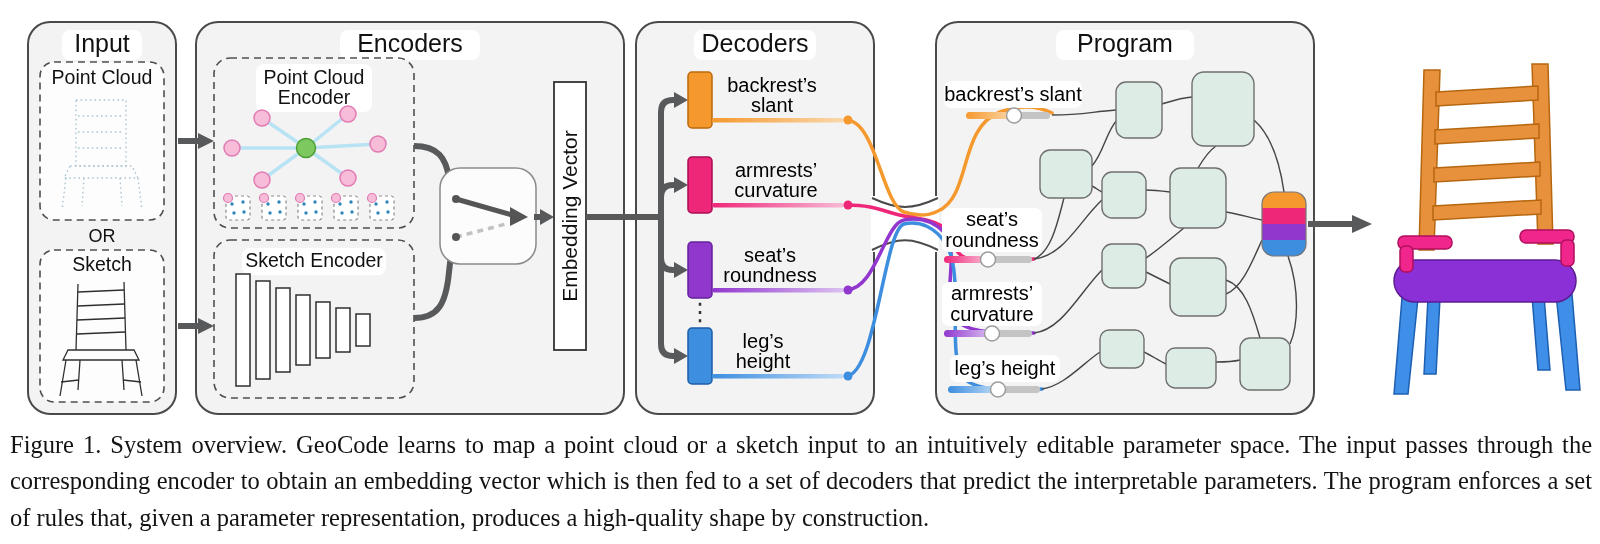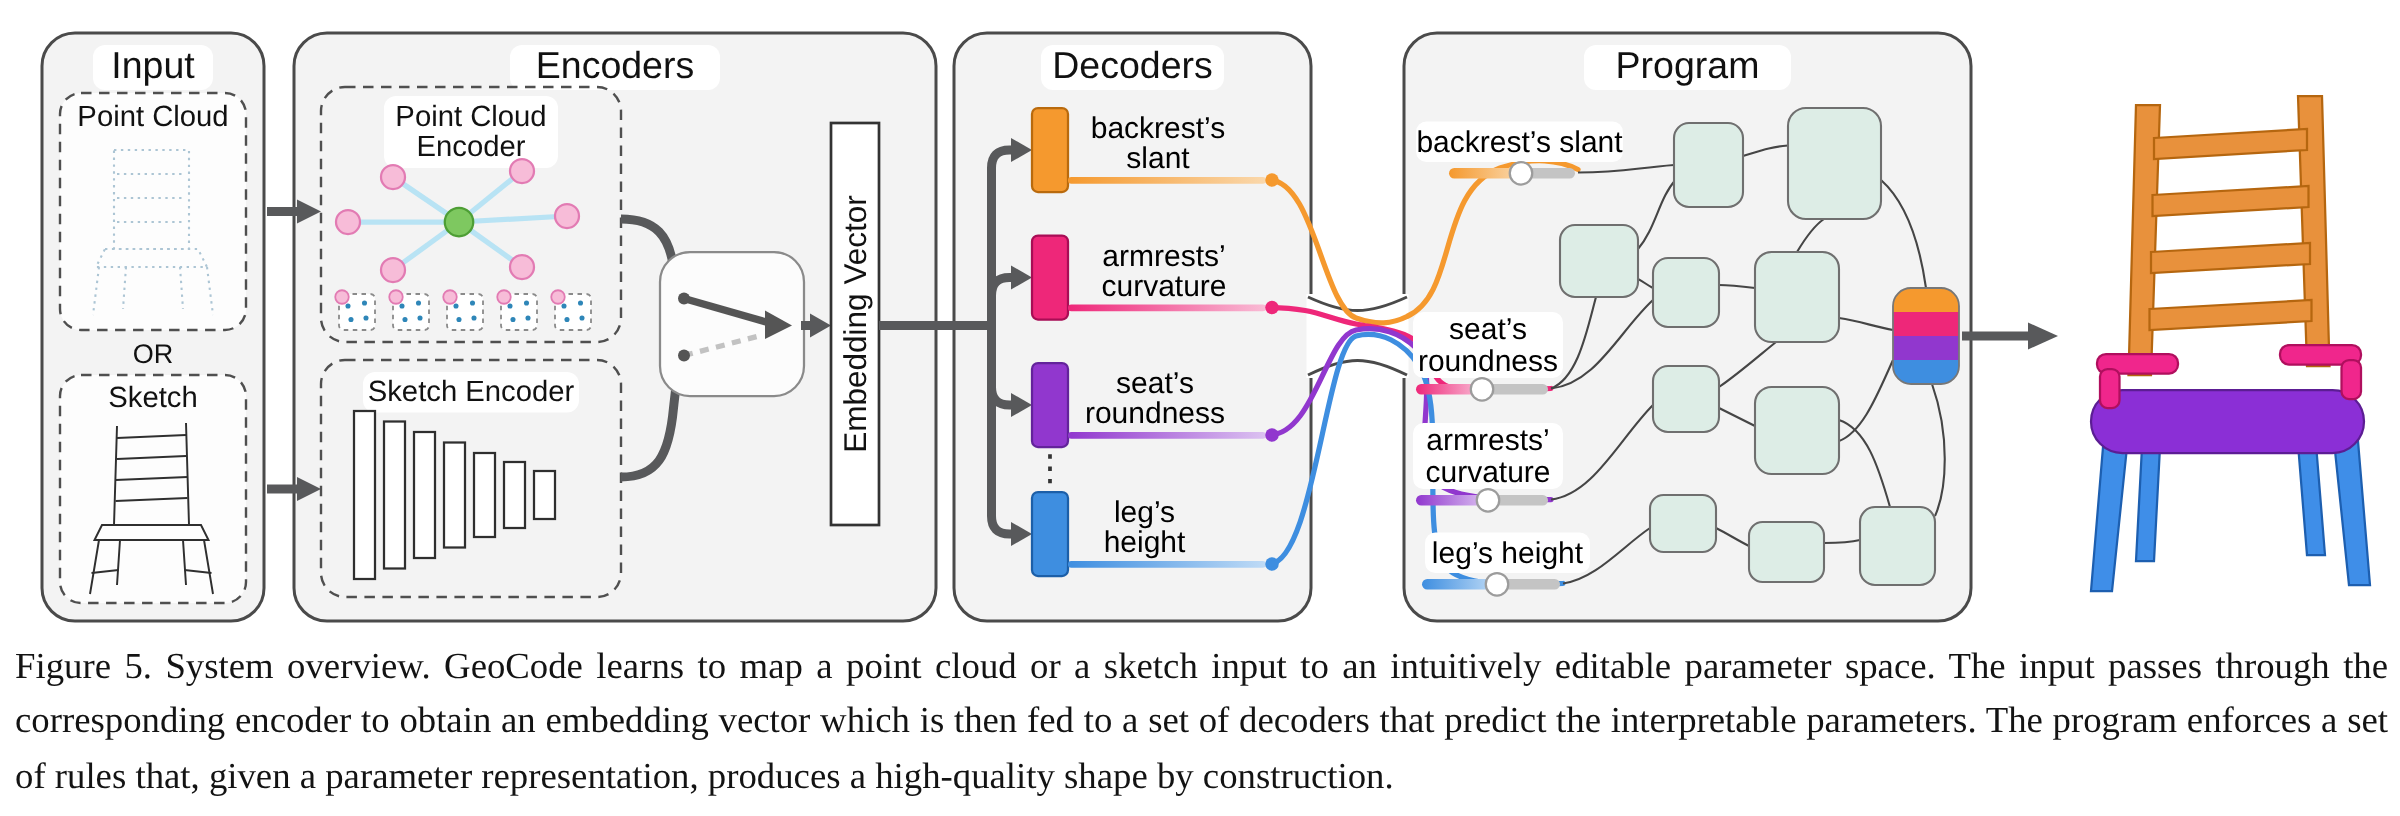--- a/index.html
+++ b/index.html
@@ -343,17 +343,17 @@
     <g fill="#F0268C" stroke="#B00F5E" stroke-width="1.5">
       <rect x="1398" y="236" width="54" height="13" rx="6"></rect>
       <rect x="1400" y="246" width="13" height="26" rx="5"></rect>
       <rect x="1520" y="230" width="54" height="13" rx="6"></rect>
       <rect x="1561" y="240" width="13" height="26" rx="5"></rect>
     </g>
   </g>
 </svg>
 
 <div class="caption">
-  <span>Figure 5.</span>
+  <span>Figure 1.</span>
   <span class="cap-bold">System overview.</span>
   <span>GeoCode learns to map a point cloud or a sketch input to an intuitively editable parameter space. The input passes through the corresponding encoder to obtain an embedding vector which is then fed to a set of decoders that predict the interpretable parameters. The program enforces a set of rules that, given a parameter representation, produces a high-quality shape by construction.</span>
 </div>
 </div>
 
 </body></html>

